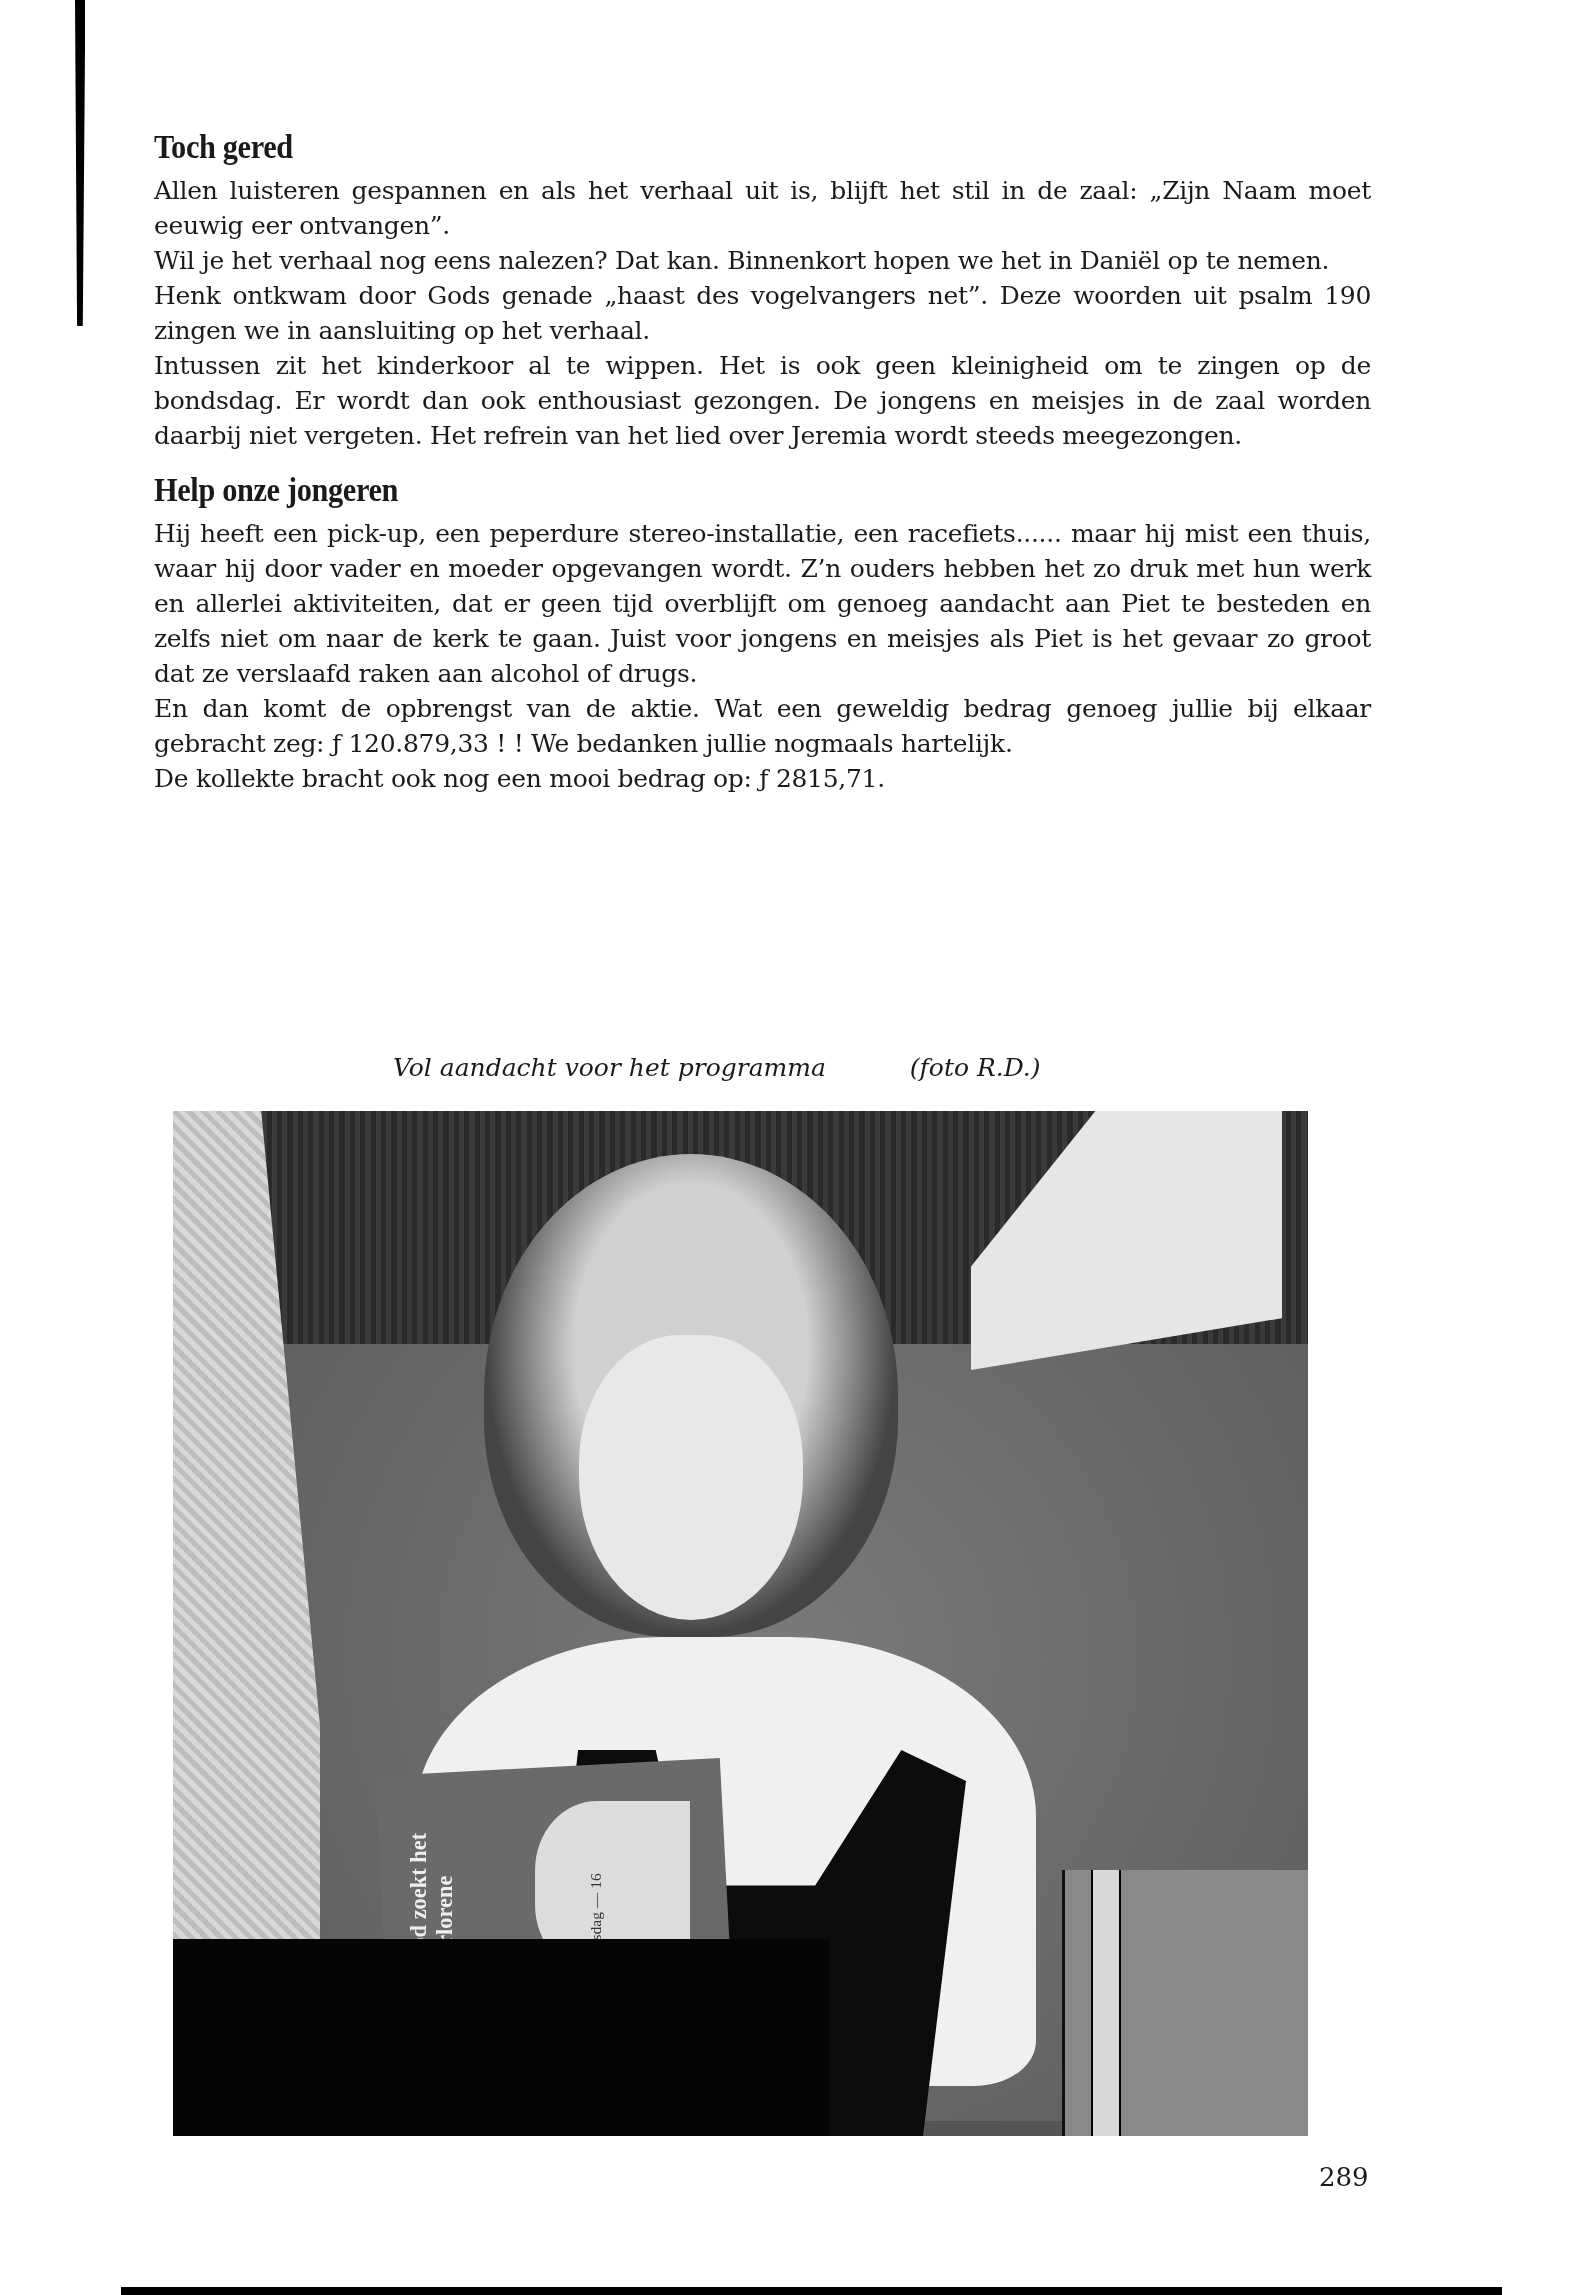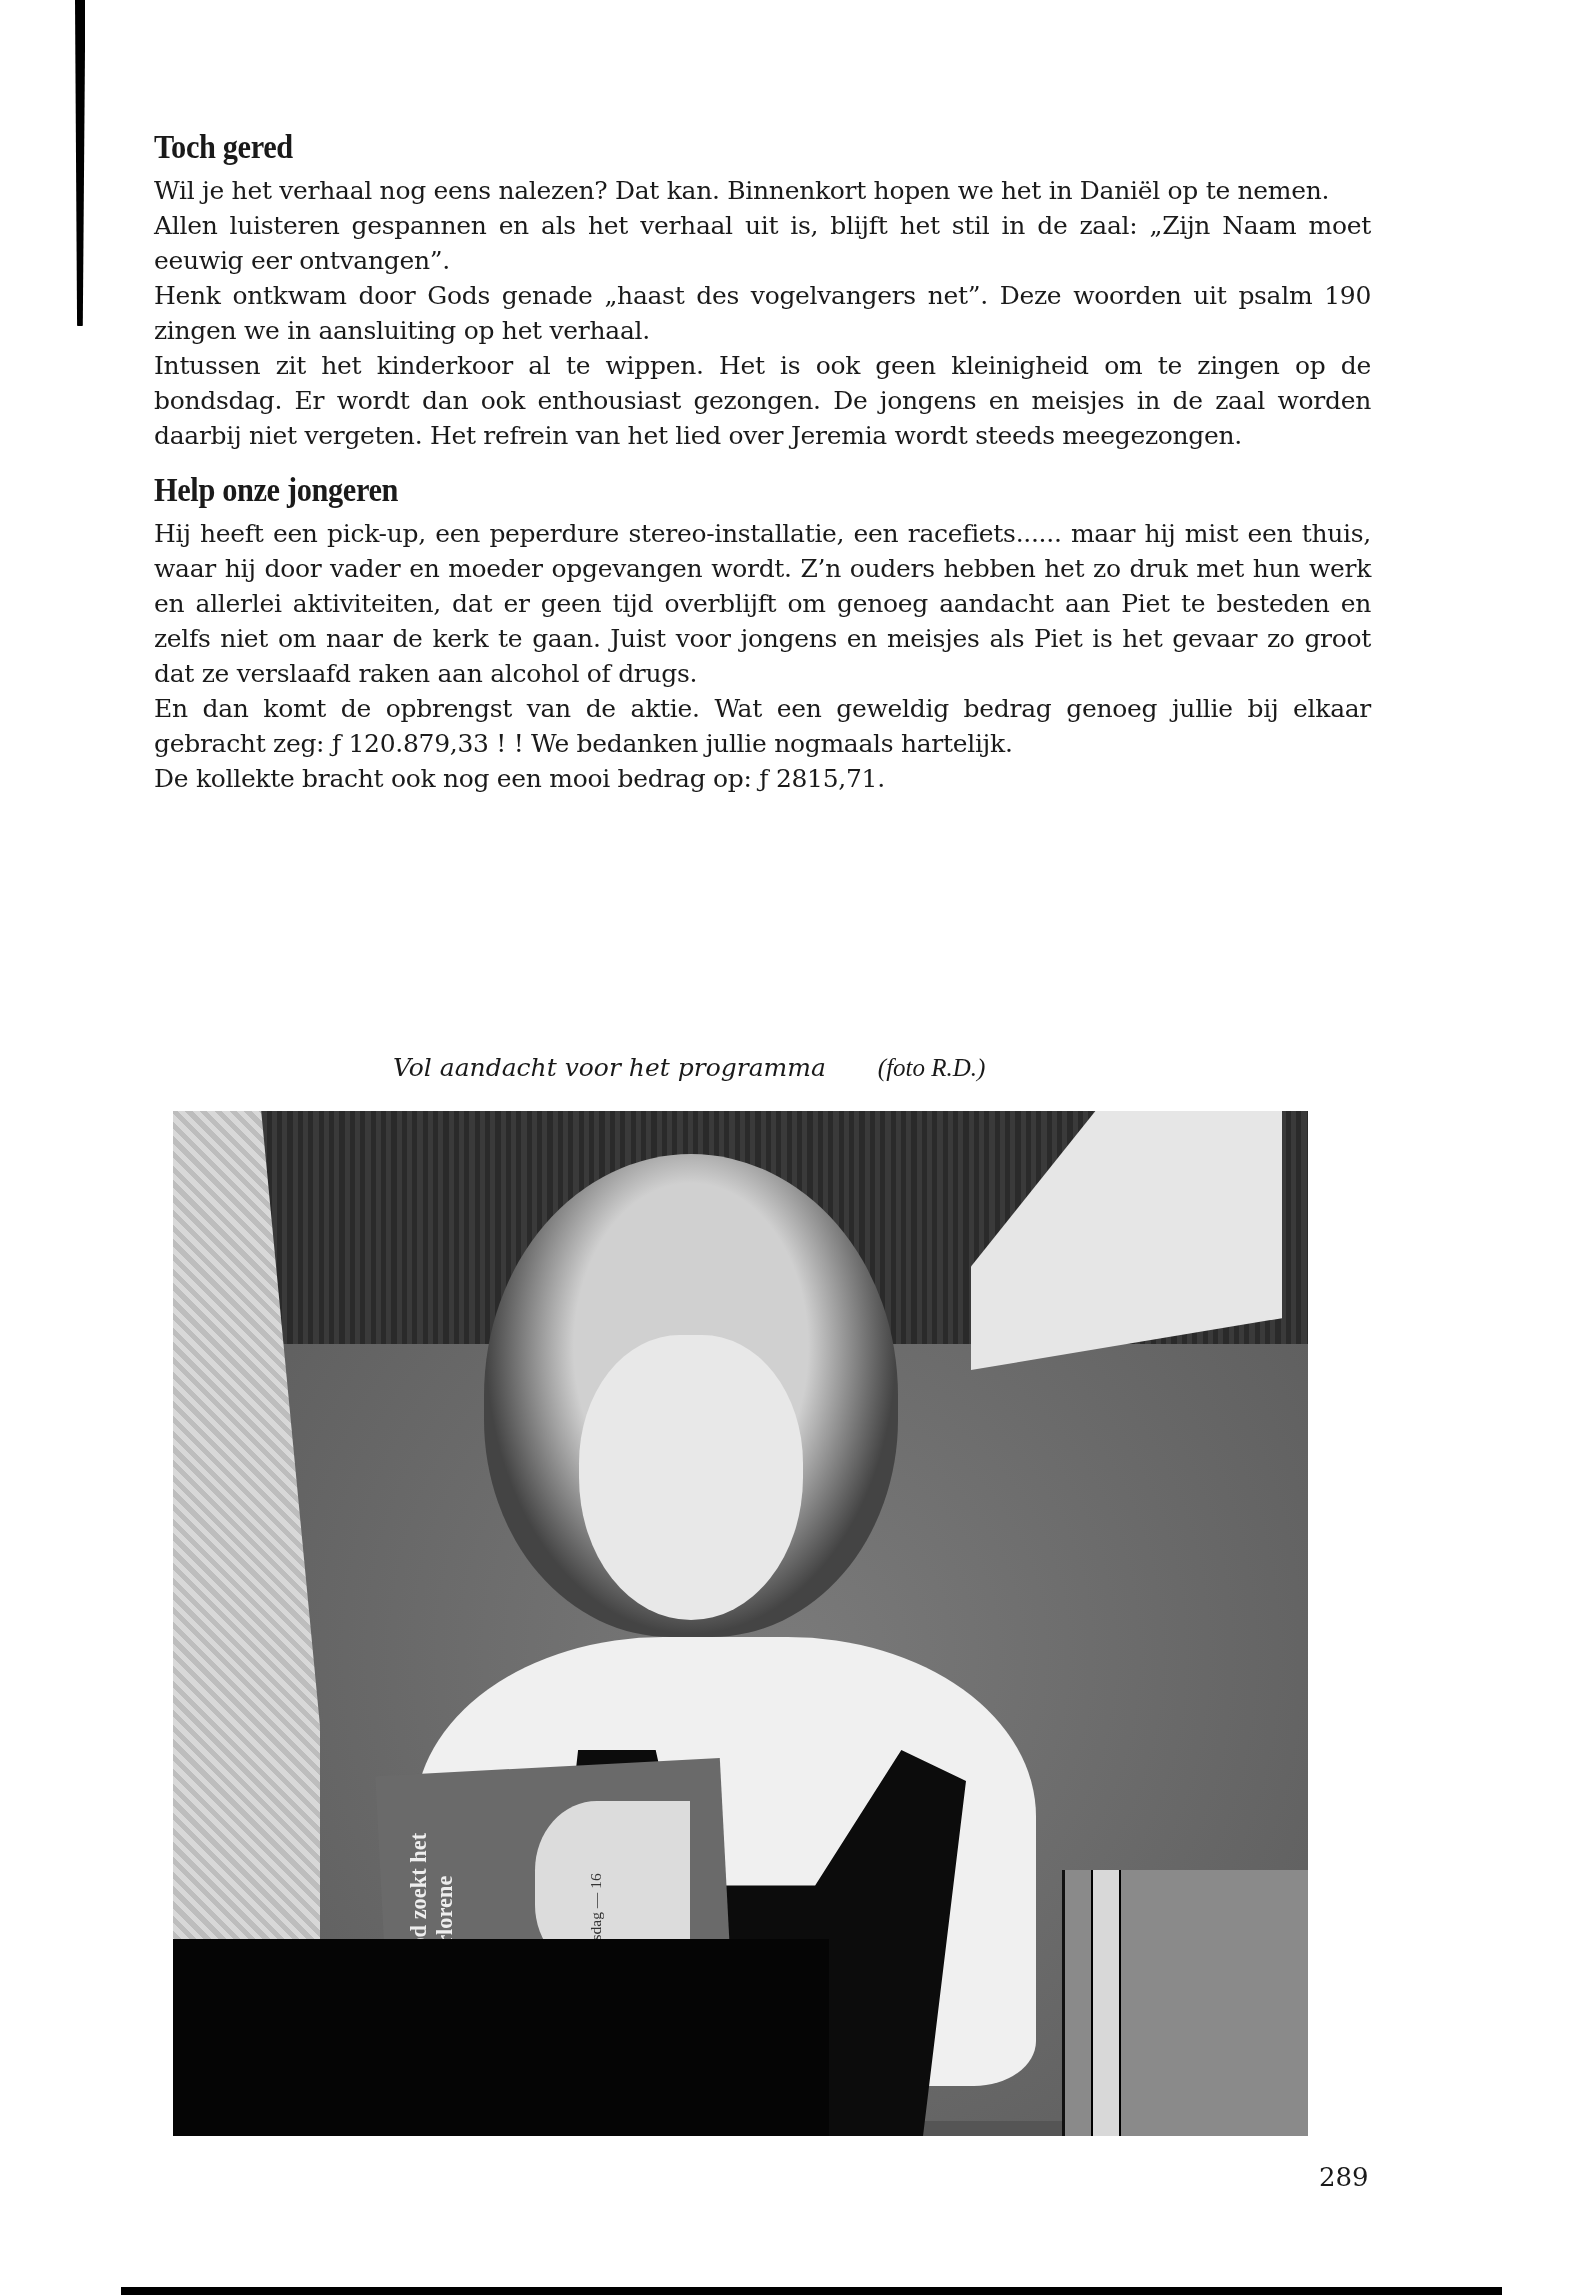--- a/index.html
+++ b/index.html
@@ -29,21 +29,21 @@
   p.para {
     margin: 0; font-size: 25px; line-height: 35px; text-align: justify;
     letter-spacing: -0.3px;
     font-family: "DejaVu Serif", serif;
   }
   .caption {
     position: absolute; top: 1053px; left: 393px; width: 777px;
     font-family: "DejaVu Serif", serif; font-style: italic; font-size: 25px;
     white-space: nowrap;
   }
-  .caption .credit { margin-left: 44px; font-family: Liberation Serif, serif; }
+  .caption .credit { margin-left: 76px; }
   .photo {
     position: absolute; left: 173px; top: 1111px; width: 1135px; height: 1025px;
     background: #555; overflow: hidden;
   }
   .photo .bg-curtain {
     position: absolute; left: 0; top: 0; width: 100%; height: 259px;
     background: repeating-linear-gradient(90deg, #2a2a2a 0 5.2px, #3a3a3a 5.2px 10.4px);
   }
   .photo .seat-back {
     position: absolute; left: 95px; top: 233px; width: 1040px; height: 777px;
@@ -107,22 +107,22 @@
     margin-left: 12px;
   }
 </style>
 </head>
 <body>
 
 <div class="scan-bar-left"></div>
 
 <div class="content">
   <h2 class="section-title">Toch gered</h2>
+  <p class="para">Allen luisteren gespannen en als het verhaal uit is, blijft het stil in de zaal: „Zijn Naam moet eeuwig eer ontvangen”.</p>
   <p class="para">Wil je het verhaal nog eens nalezen? Dat kan. Binnenkort hopen we het in Daniël op te nemen.</p>
-  <p class="para">Allen luisteren gespannen en als het verhaal uit is, blijft het stil in de zaal: „Zijn Naam moet eeuwig eer ontvangen”.</p>
   <p class="para">Henk ontkwam door Gods genade „haast des vogelvangers net”. Deze woorden uit psalm 190 zingen we in aansluiting op het verhaal.</p>
   <p class="para">Intussen zit het kinderkoor al te wippen. Het is ook geen kleinigheid om te zingen op de bondsdag. Er wordt dan ook enthousiast gezongen. De jongens en meisjes in de zaal worden daarbij niet vergeten. Het refrein van het lied over Jeremia wordt steeds meegezongen.</p>
 
   <h2 class="section-title second">Help onze jongeren</h2>
   <p class="para">Hij heeft een pick-up, een peperdure stereo-installatie, een racefiets...... maar hij mist een thuis, waar hij door vader en moeder opgevangen wordt. Z’n ouders hebben het zo druk met hun werk en allerlei aktiviteiten, dat er geen tijd overblijft om genoeg aandacht aan Piet te besteden en zelfs niet om naar de kerk te gaan. Juist voor jongens en meisjes als Piet is het gevaar zo groot dat ze verslaafd raken aan alcohol of drugs.</p>
   <p class="para">En dan komt de opbrengst van de aktie. Wat een geweldig bedrag genoeg jullie bij elkaar gebracht zeg: ƒ 120.879,33 ! ! We bedanken jullie nogmaals hartelijk.</p>
   <p class="para">De kollekte bracht ook nog een mooi bedrag op: ƒ 2815,71.</p>
 </div>
 
 <div class="caption">

